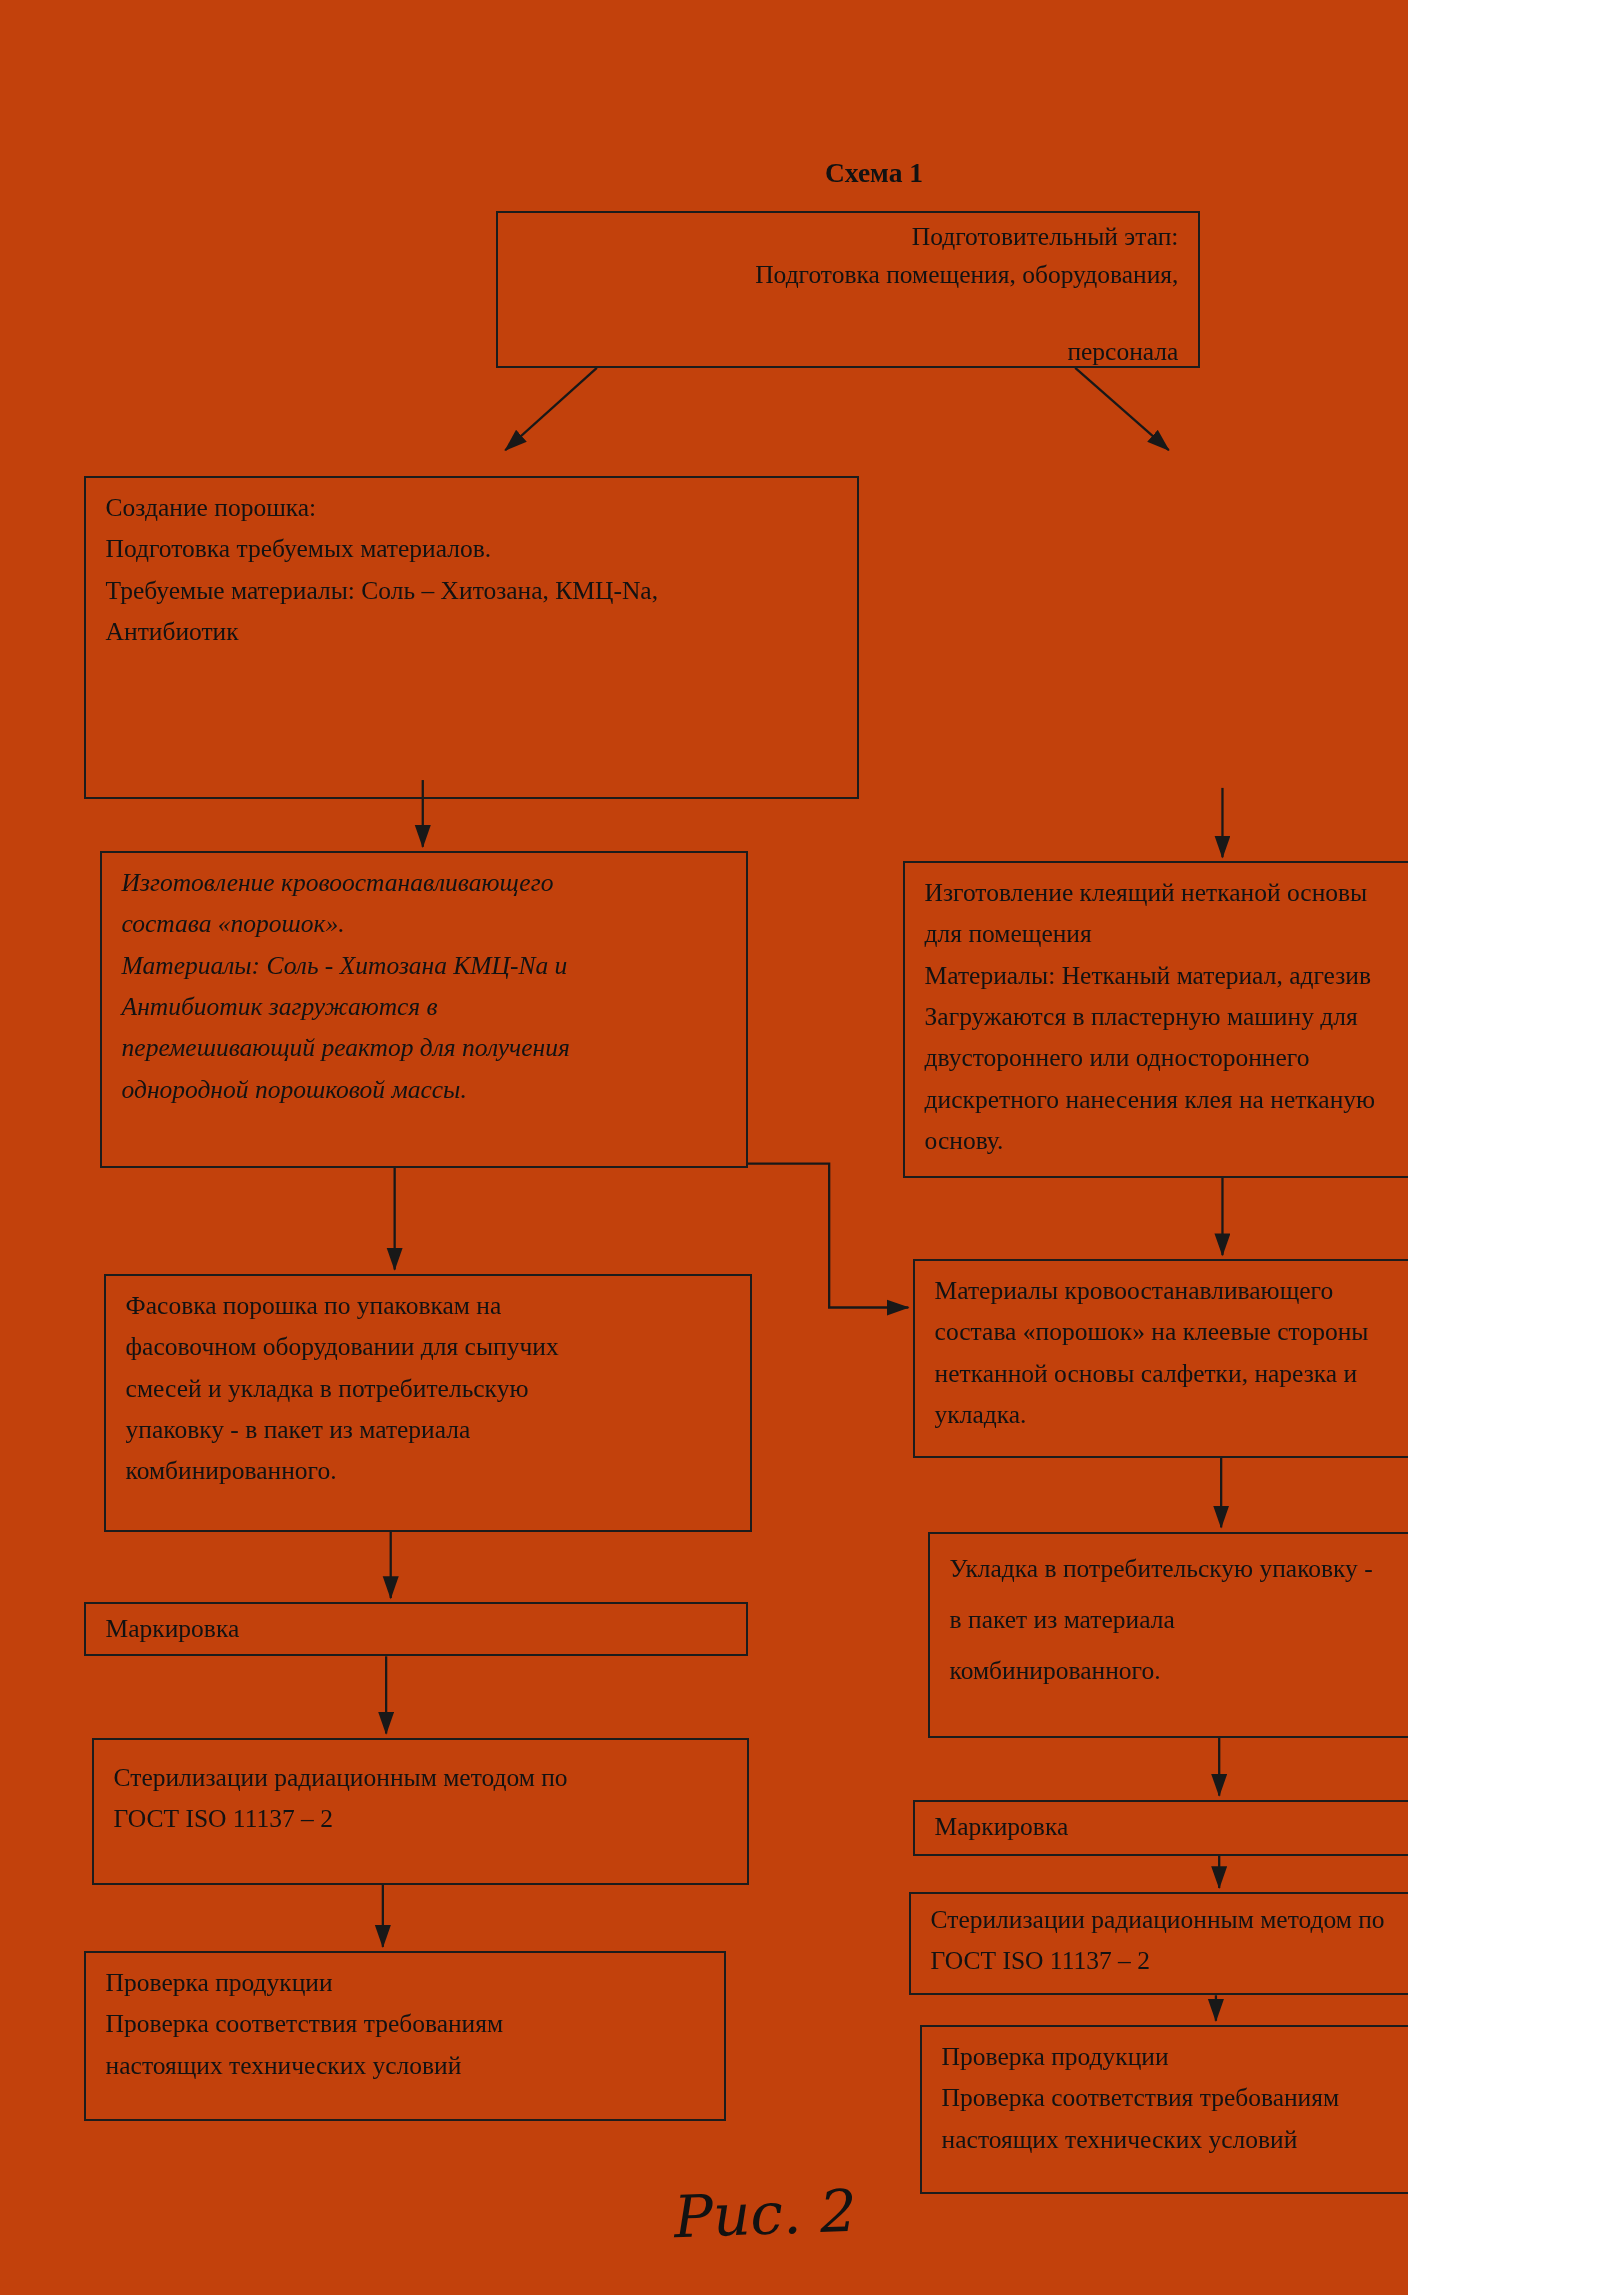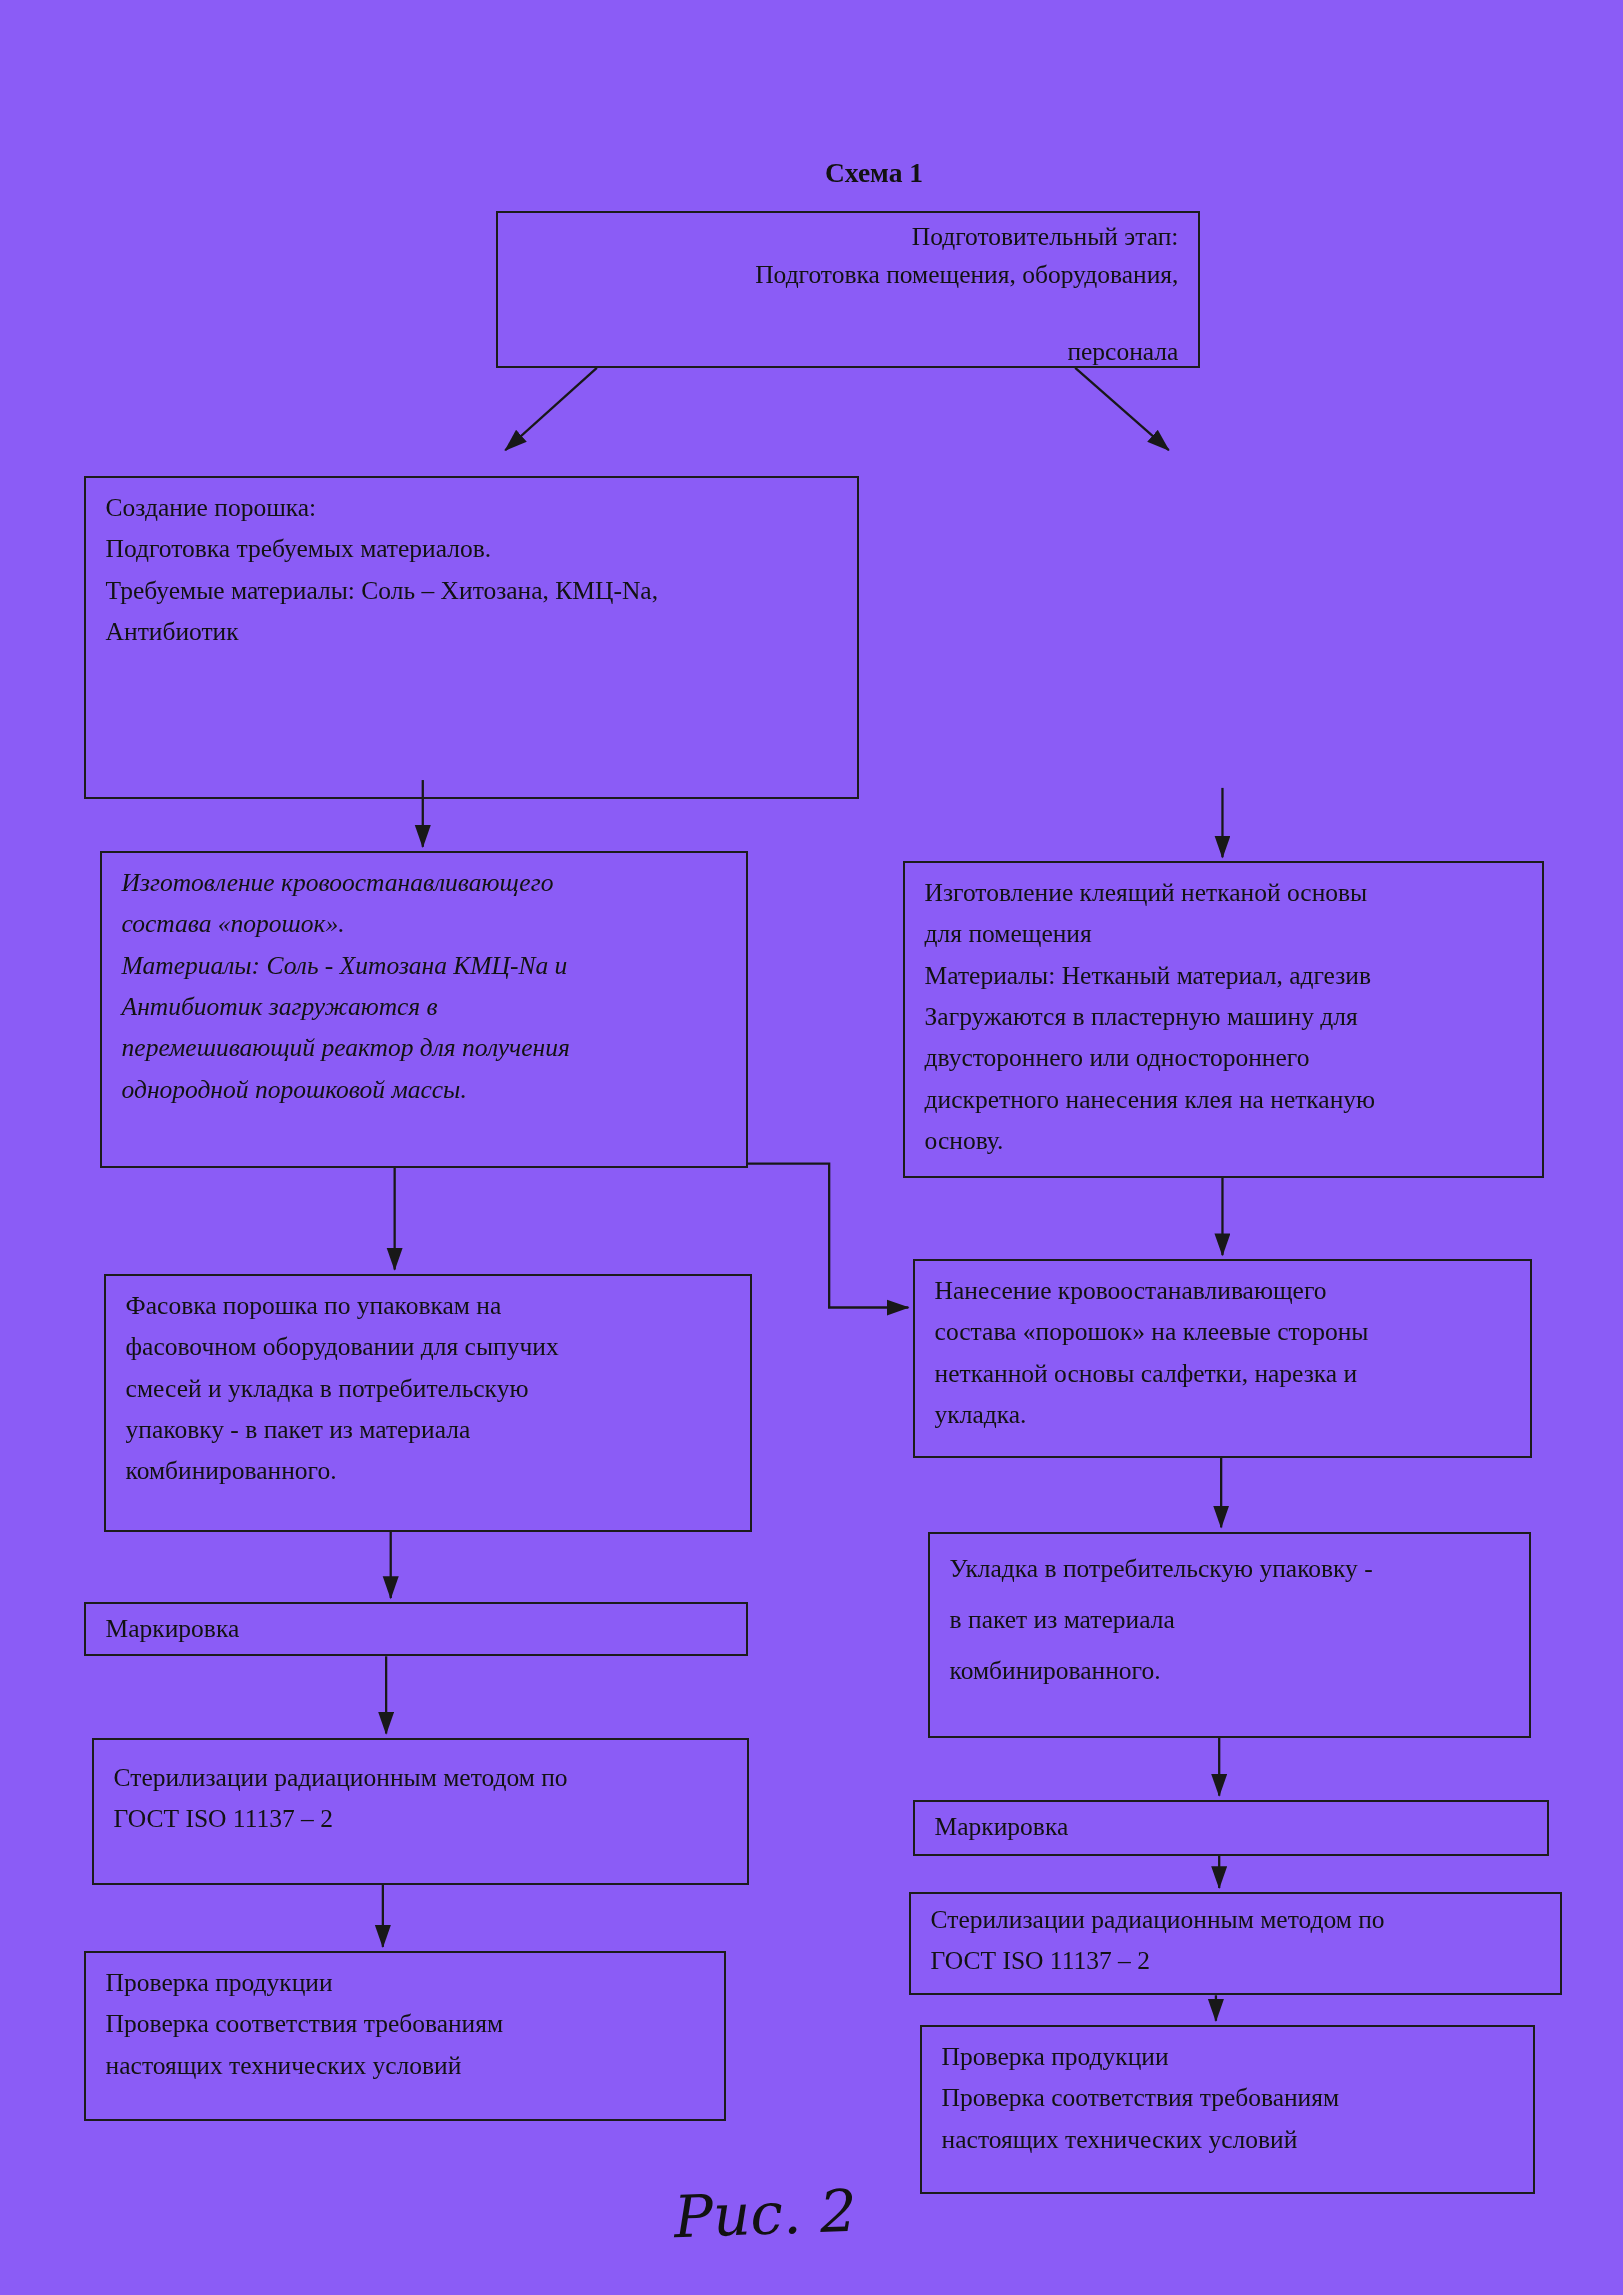--- a/index.html
+++ b/index.html
@@ -1,21 +1,21 @@
 <!DOCTYPE html>
 <html style="font-size:10.5px"><head>
 <meta charset="utf-8">
 <style>
   * { box-sizing: border-box; margin: 0; padding: 0; }
   html, body { background: #ffffff; }
   .page {
     position: relative;
-    width: 1623px;
+    width: 1408px;
     height: 2295px;
-    background: #8b5cf6;
+    background: #c2410c;
     font-family: "Liberation Serif", "DejaVu Serif", serif;
     color: #121212;
     overflow: hidden;
   }
   .title {
     position: absolute;
     left: 720px; top: 157px; width: 308px;
     text-align: center;
     font-weight: bold;
     font-size: 27.5px;
@@ -116,21 +116,21 @@
 
   <div class="node" style="left:104px; top:1274px; width:648px; height:258px;">
     <div class="node-text">Фасовка порошка по упаковкам на
 фасовочном оборудовании для сыпучих
 смесей и укладка в потребительскую
 упаковку - в пакет из материала
 комбинированного.</div>
   </div>
 
   <div class="node" style="left:913px; top:1259px; width:619px; height:199px;">
-    <div class="node-text">Нанесение кровоостанавливающего
+    <div class="node-text">Материалы кровоостанавливающего
 состава «порошок» на клеевые стороны
 нетканной основы салфетки, нарезка и
 укладка.</div>
   </div>
 
   <div class="node loose" style="left:928px; top:1532px; width:603px; height:206px;">
     <div class="node-text">Укладка в потребительскую упаковку -
 в пакет из материала
 комбинированного.</div>
   </div>

